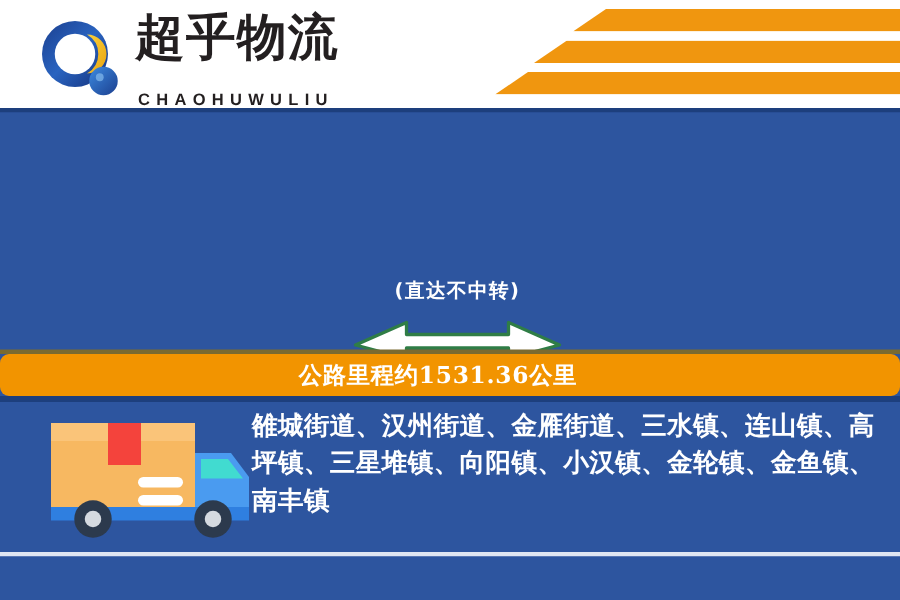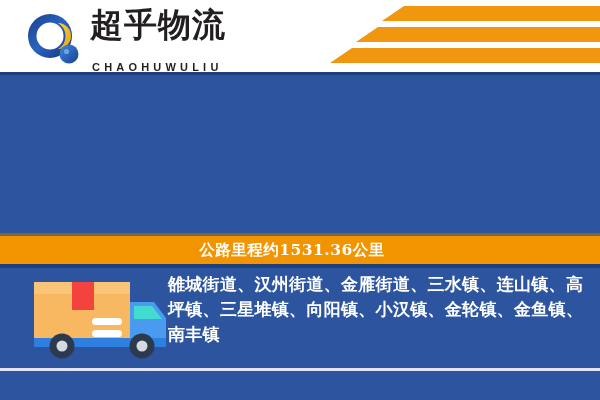--- a/index.html
+++ b/index.html
@@ -34,21 +34,21 @@
   .city-to{left:382px;}
 
   .mid{position:absolute;left:230px;top:110px;width:150px;text-align:center;}
   .mid-top{font-family:"DejaVu Sans","Liberation Sans",sans-serif;font-size:13px;font-weight:bold;color:#ffffff;letter-spacing:1px;}
   .arrow-box{position:relative;width:140px;height:34px;margin:6px auto 4px auto;}
   .mid-bot{font-family:"DejaVu Sans","Liberation Sans",sans-serif;font-size:13px;font-weight:bold;color:#ffffff;letter-spacing:1px;}
 
   
   .bar-top-line{position:absolute;left:0;top:233px;width:600px;height:3px;background:#7a6a30;}
   .infobar{position:absolute;left:0;top:236px;width:600px;height:28px;background:#f29400;
-           display:flex;align-items:center;justify-content:center;}
+           display:flex;align-items:center;justify-content:center;border-radius:6px;}
   .infobar span{font-family:"DejaVu Serif","Liberation Serif",serif;font-size:15.5px;font-weight:bold;color:#ffffff;letter-spacing:0.5px;}
   .info-gap{display:inline-block;width:16px;}
   .bar-bot-line{position:absolute;left:0;top:264px;width:600px;height:4px;background:#1d3f7d;}
 
   
   .dest{position:absolute;left:0;top:268px;width:600px;height:100px;background:#2d559f;padding-left:44px;}
   .truck{position:absolute;left:28px;top:8px;width:142px;height:86px;}
   .dest-text{position:absolute;left:168px;top:4px;width:420px;
              font-family:"DejaVu Serif","Liberation Serif",serif;
              font-size:17px;font-weight:bold;color:#ffffff;line-height:25px;letter-spacing:0.3px;}
@@ -96,20 +96,29 @@
     <div class="stripes">
       <div class="stripe s1"></div>
       <div class="stripe s2"></div>
       <div class="stripe s3"></div>
     </div>
   </div>
   <div class="hdr-rule"></div>
 
   <div class="route">
 
+    <div class="mid">
+      <div class="mid-top">(直达不中转)</div>
+      <div class="arrow-box">
+        <svg width="140" height="34" viewBox="0 0 140 34" aria-hidden="true">
+          <path d="M2 21 L36 6 L36 14 L104 14 L104 6 L138 21 L104 30 L104 23 L36 23 L36 30 Z" fill="#ffffff" stroke="#2f7d46" stroke-width="2.2" stroke-linejoin="round"></path>
+        </svg>
+      </div>
+      <div class="mid-bot">【往返运输】</div>
+    </div>
 
   </div>
 
   <div class="bar-top-line"></div>
   <div class="infobar">
     <span>公路里程约1531.36公里</span>
     <span class="info-gap"></span>
   </div>
   <div class="bar-bot-line"></div>
 

